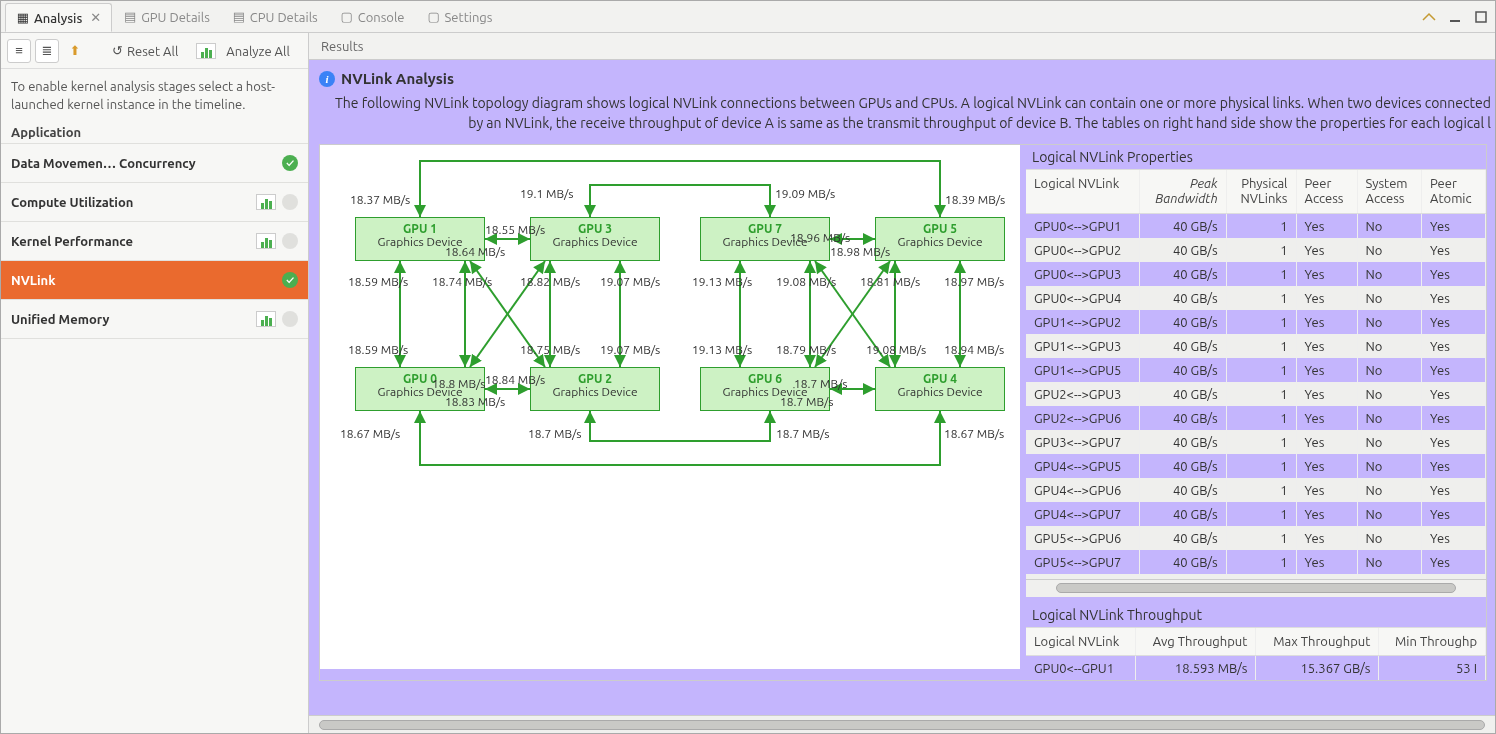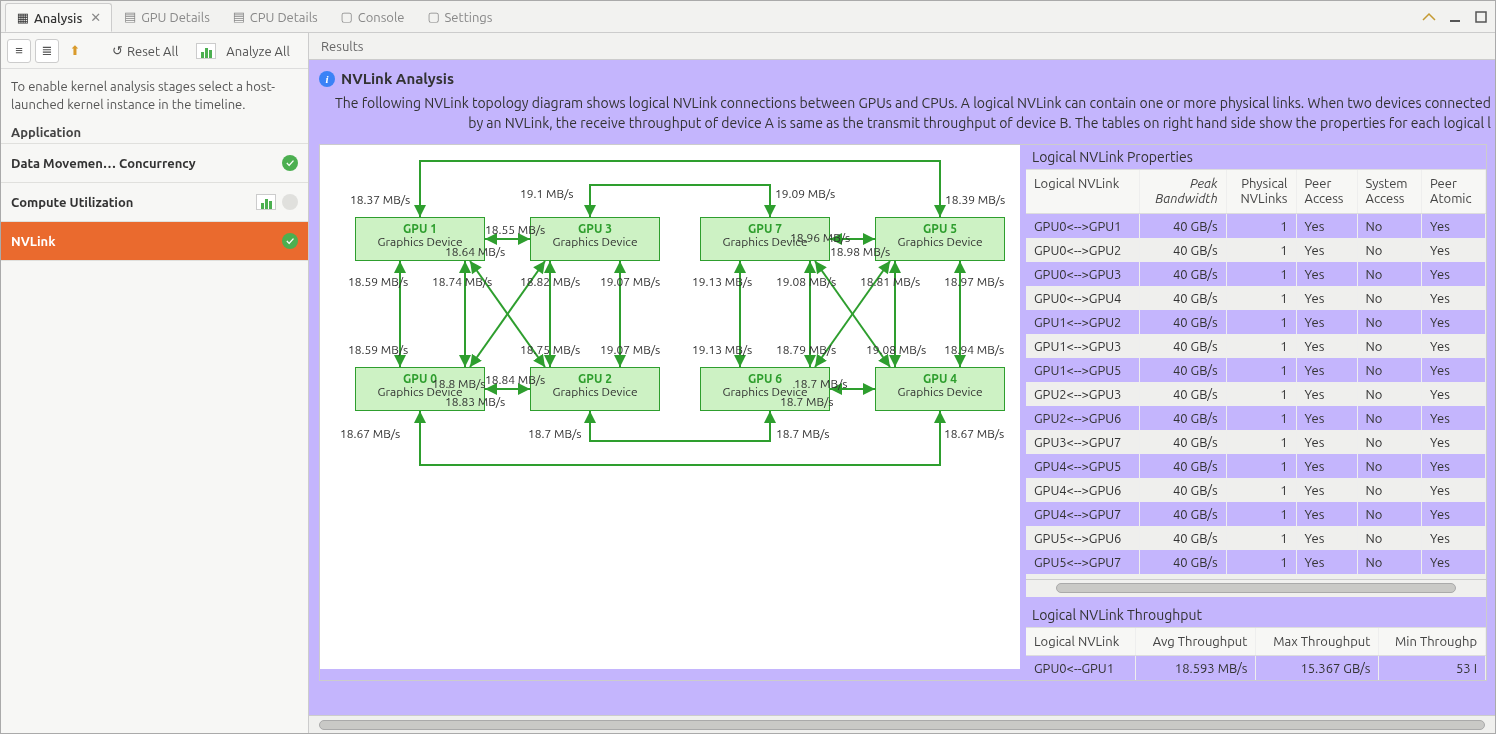--- a/index.html
+++ b/index.html
@@ -125,23 +125,41 @@
       </div>
       <div class="stage">
         <span class="name">Compute Utilization</span>
         <span class="chart-mini">
             <span style="height:6px;"></span>
             <span style="height:10px;"></span>
             <span style="height:8px;"></span>
           </span>
         <span class="status-none"></span>
       </div>
+      <div class="stage">
+        <span class="name">Kernel Performance</span>
+        <span class="chart-mini">
+            <span style="height:6px;"></span>
+            <span style="height:10px;"></span>
+            <span style="height:8px;"></span>
+          </span>
+        <span class="status-none"></span>
+      </div>
       <div class="stage sel">
         <span class="name">NVLink</span>
         <span class="status-ok">✓</span>
+      </div>
+      <div class="stage">
+        <span class="name">Unified Memory</span>
+        <span class="chart-mini">
+            <span style="height:6px;"></span>
+            <span style="height:10px;"></span>
+            <span style="height:8px;"></span>
+          </span>
+        <span class="status-none"></span>
       </div>
     </div>
 
     <div class="content">
       <div class="results-hdr">Results</div>
       <div class="results-body">
         <div class="r-title">
           <span class="info-i">i</span>
           <span>NVLink Analysis</span>
         </div>

